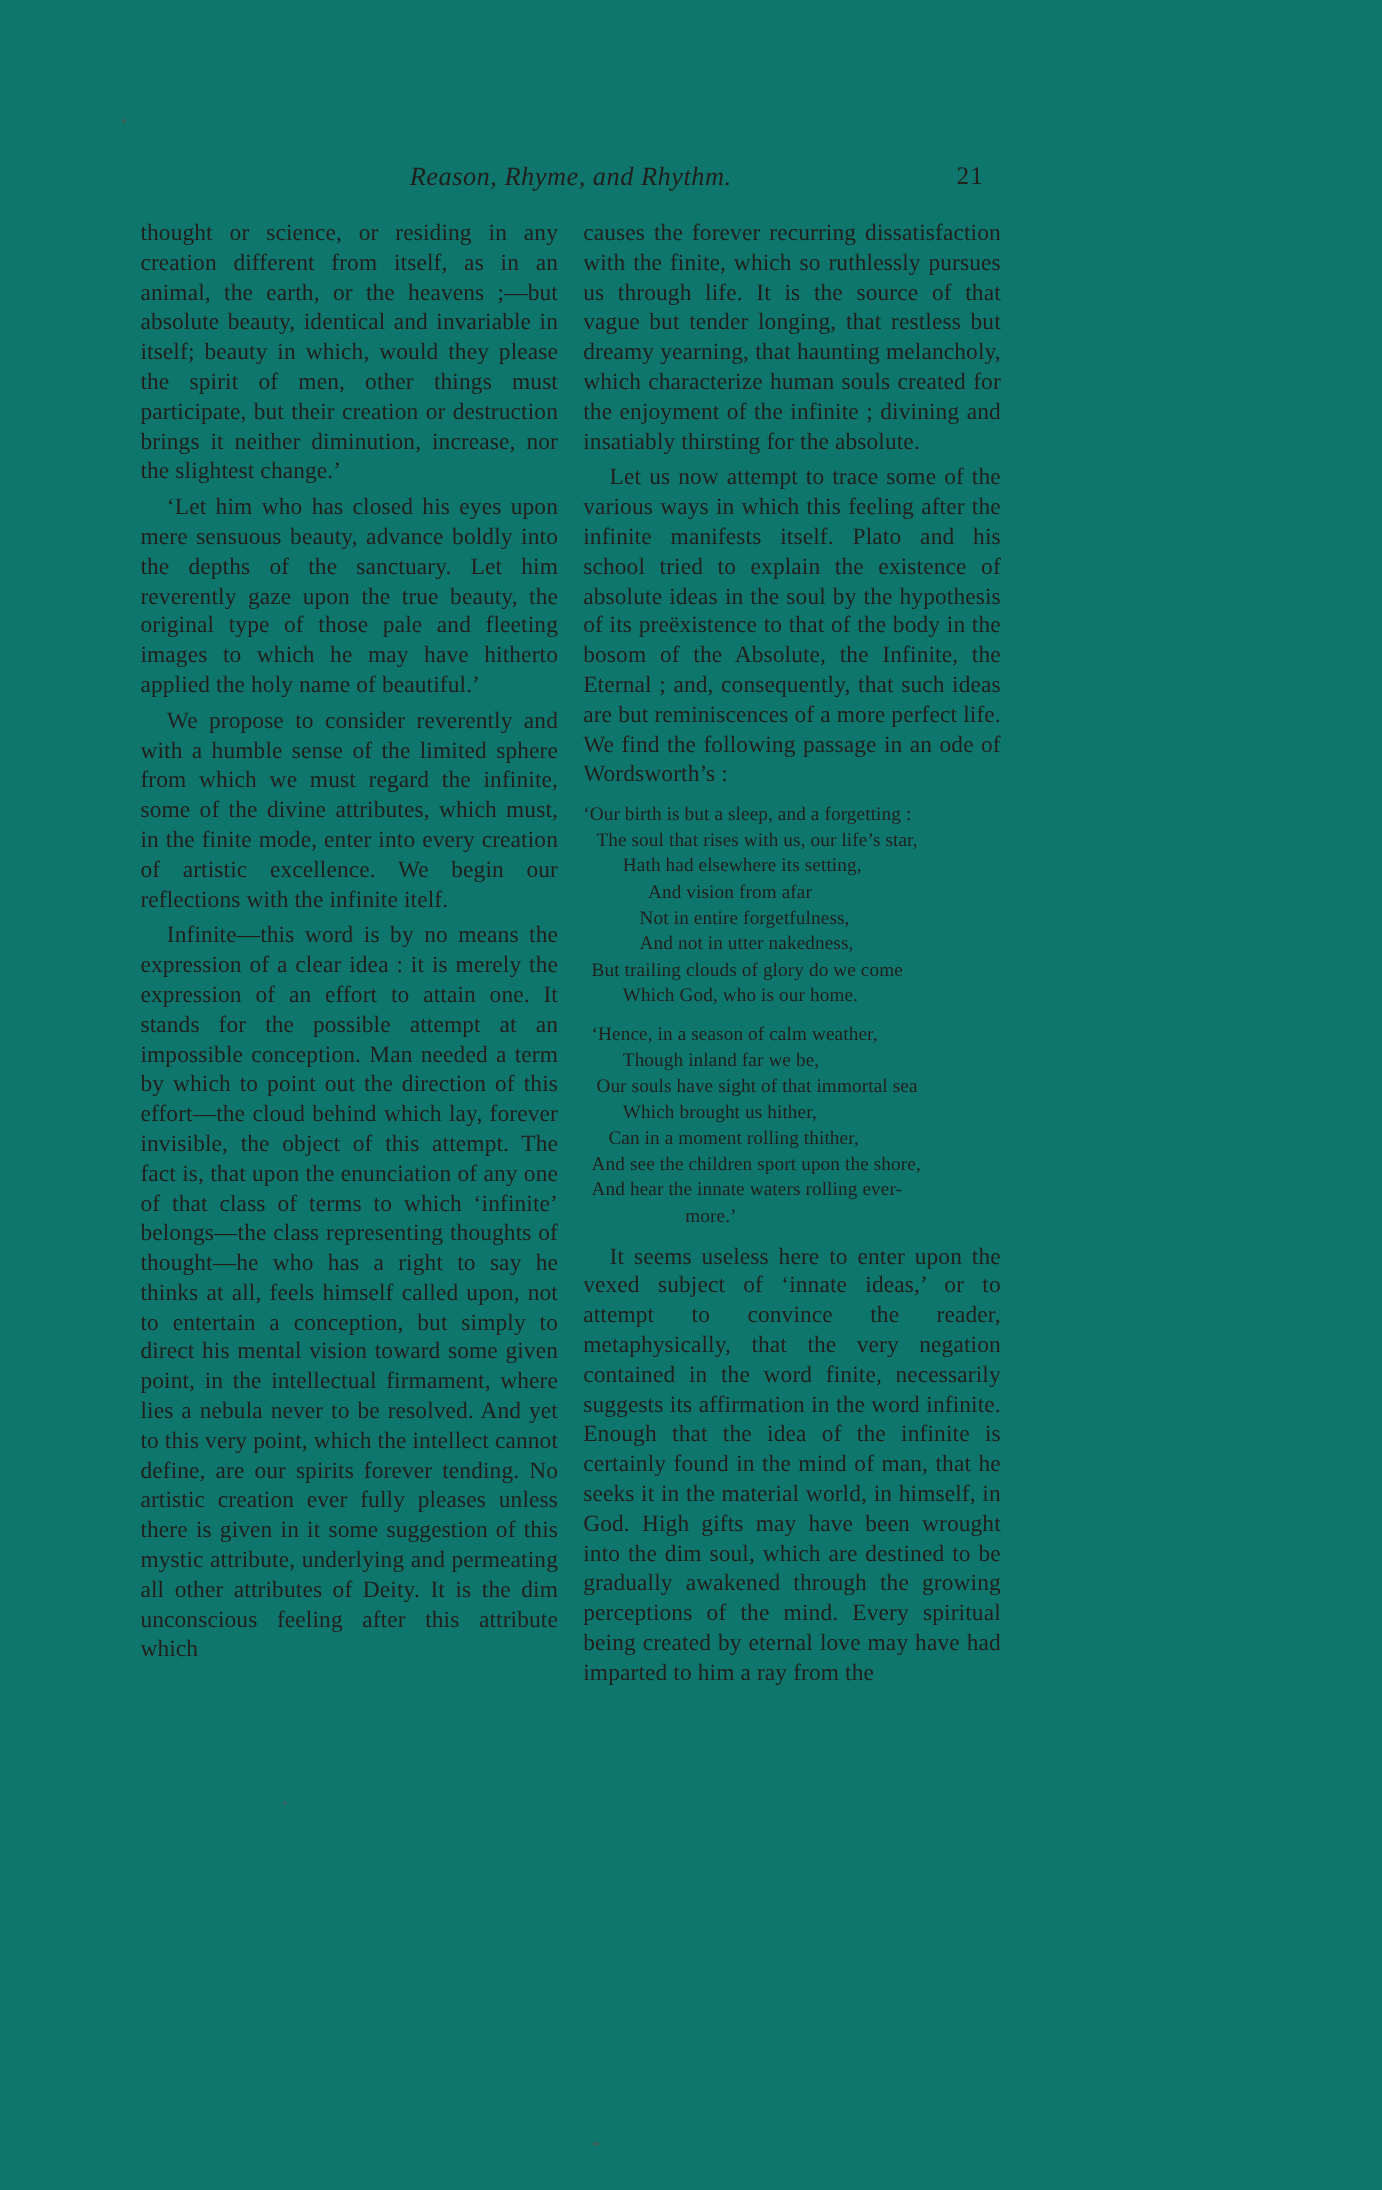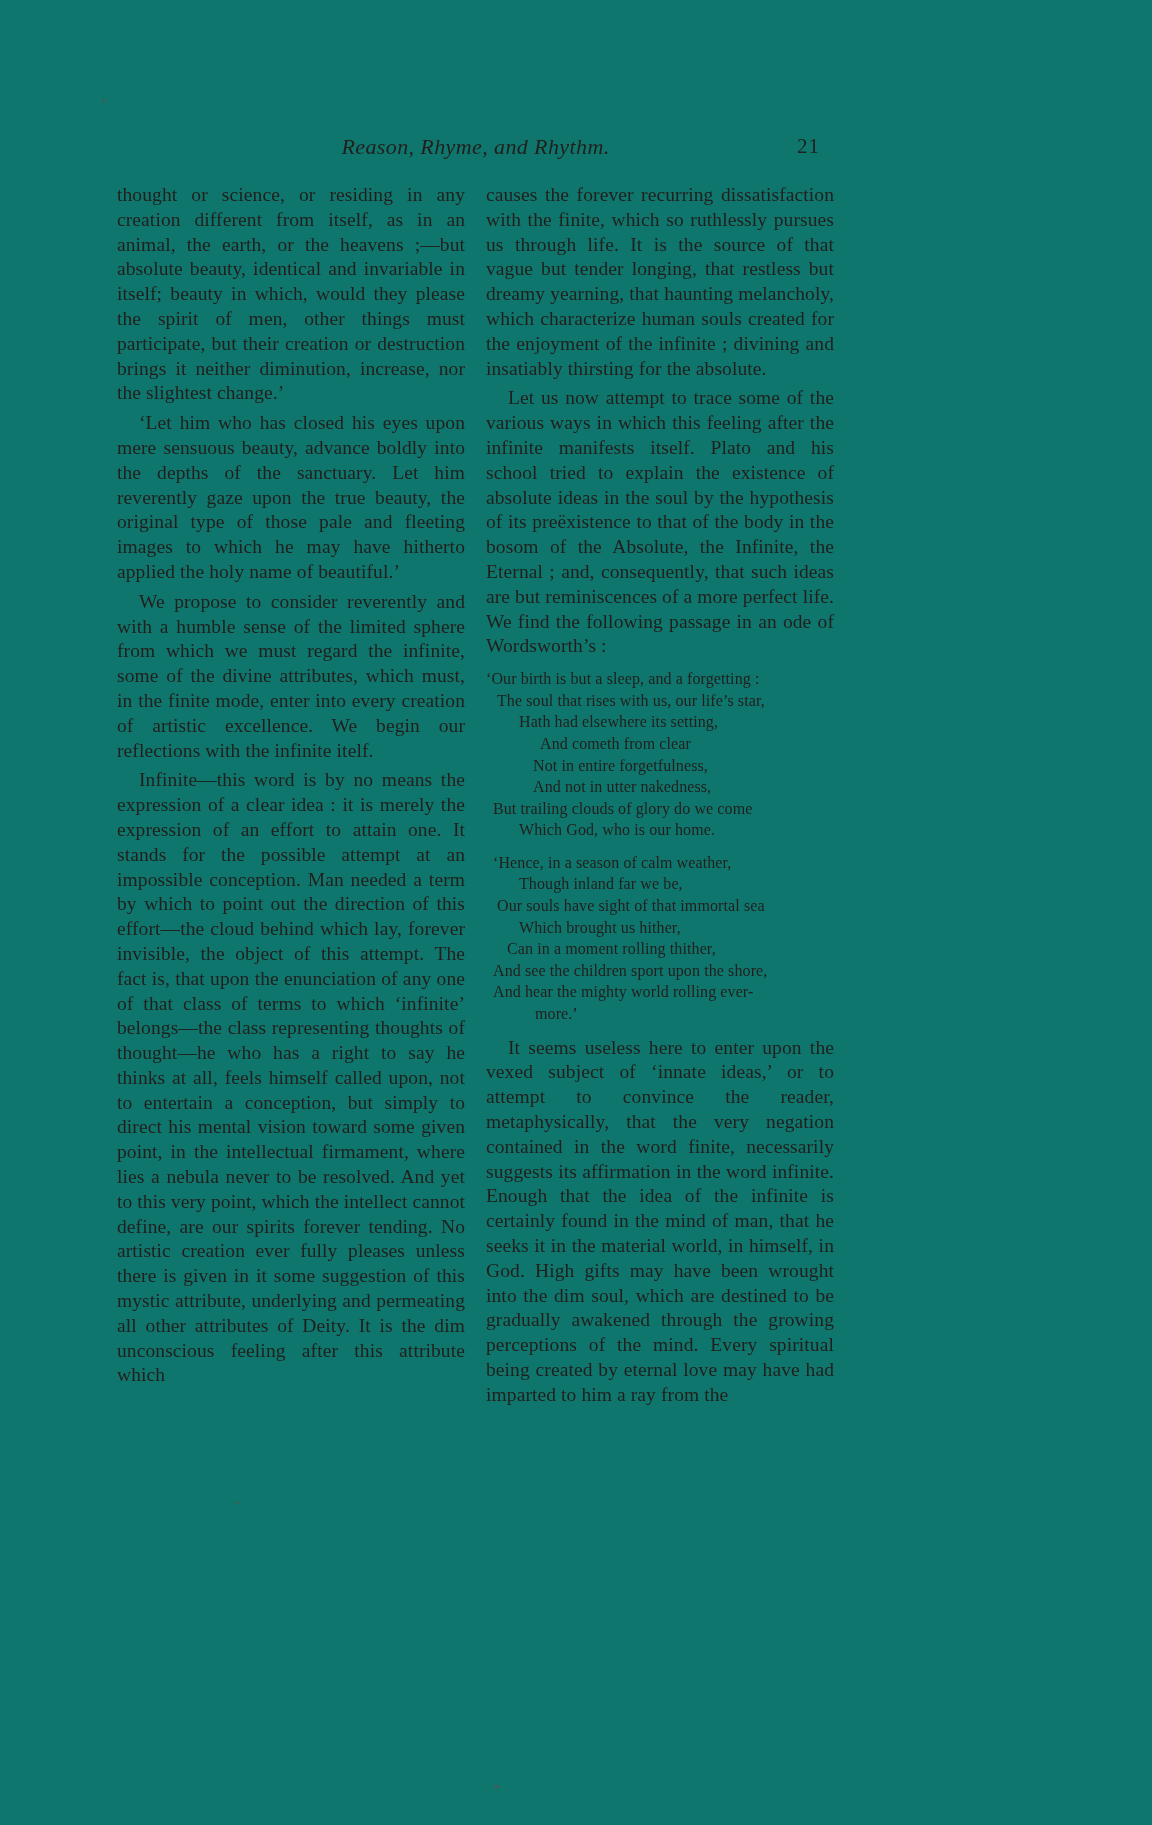--- a/index.html
+++ b/index.html
@@ -52,21 +52,21 @@
   .stanza { margin-bottom: 11px; }
   .stanza:last-child { margin-bottom: 0; }
   .pl { white-space: nowrap; }
   .i0 { margin-left: 0; }
   .i1 { margin-left: 7px; }
   .i2 { margin-left: 11px; }
   .i3 { margin-left: 21px; }
   .i4 { margin-left: 33px; }
   .i5 { margin-left: 47px; }
   .i6 { margin-left: 54px; }
-  .i7 { margin-left: 49px; }
+  .i7 { margin-left: 85px; }
   .speck {
     position: absolute;
     background: #55524c;
     border-radius: 50%;
     opacity: 0.65;
   }
   .speck.a1 { left: 102px; top: 99px;  width: 3px; height: 4px; }
   .speck.a2 { left: 236px; top: 1501px; width: 3px; height: 3px; }
   .speck.a3 { left: 494px; top: 1785px; width: 5px; height: 3px; border-radius: 40%; }
 </style>
@@ -97,34 +97,34 @@
 
       <div class="col">
         <p>causes the forever recurring dissatisfaction with the finite, which so ruthlessly pursues us through life. It is the source of that vague but tender longing, that restless but dreamy yearning, that haunting melancholy, which characterize human souls created for the enjoyment of the infinite ; divining and insatiably thirsting for the absolute.</p>
         <p class="ind">Let us now attempt to trace some of the various ways in which this feeling after the infinite manifests itself. Plato and his school tried to explain the existence of absolute ideas in the soul by the hypothesis of its preëxistence to that of the body in the bosom of the Absolute, the Infinite, the Eternal ; and, consequently, that such ideas are but reminiscences of a more perfect life. We find the following passage in an ode of Wordsworth’s :</p>
 
         <div class="poem">
           <div class="stanza">
             <div class="pl i0">‘Our birth is but a sleep, and a forgetting :</div>
             <div class="pl i2">The soul that rises with us, our life’s star,</div>
             <div class="pl i4">Hath had elsewhere its setting,</div>
-            <div class="pl i6">And cometh from clear</div>
+            <div class="pl i6">And vision from afar</div>
             <div class="pl i5">Not in entire forgetfulness,</div>
             <div class="pl i5">And not in utter nakedness,</div>
             <div class="pl i1">But trailing clouds of glory do we come</div>
             <div class="pl i4">Which God, who is our home.</div>
           </div>
           <div class="stanza">
             <div class="pl i1">‘Hence, in a season of calm weather,</div>
             <div class="pl i4">Though inland far we be,</div>
             <div class="pl i2">Our souls have sight of that immortal sea</div>
             <div class="pl i4">Which brought us hither,</div>
             <div class="pl i3">Can in a moment rolling thither,</div>
             <div class="pl i1">And see the children sport upon the shore,</div>
-            <div class="pl i1">And hear the mighty world rolling ever-</div>
+            <div class="pl i1">And hear the innate waters rolling ever-</div>
             <div class="pl i7">more.’</div>
           </div>
         </div>
 
         <p class="ind">It seems useless here to enter upon the vexed subject of ‘innate ideas,’ or to attempt to convince the reader, metaphysically, that the very negation contained in the word finite, necessarily suggests its affirmation in the word infinite. Enough that the idea of the infinite is certainly found in the mind of man, that he seeks it in the material world, in himself, in God. High gifts may have been wrought into the dim soul, which are destined to be gradually awakened through the growing perceptions of the mind. Every spiritual being created by eternal love may have had imparted to him a ray from the</p>
       </div>
 
     </div>
   </div>
 </div>

